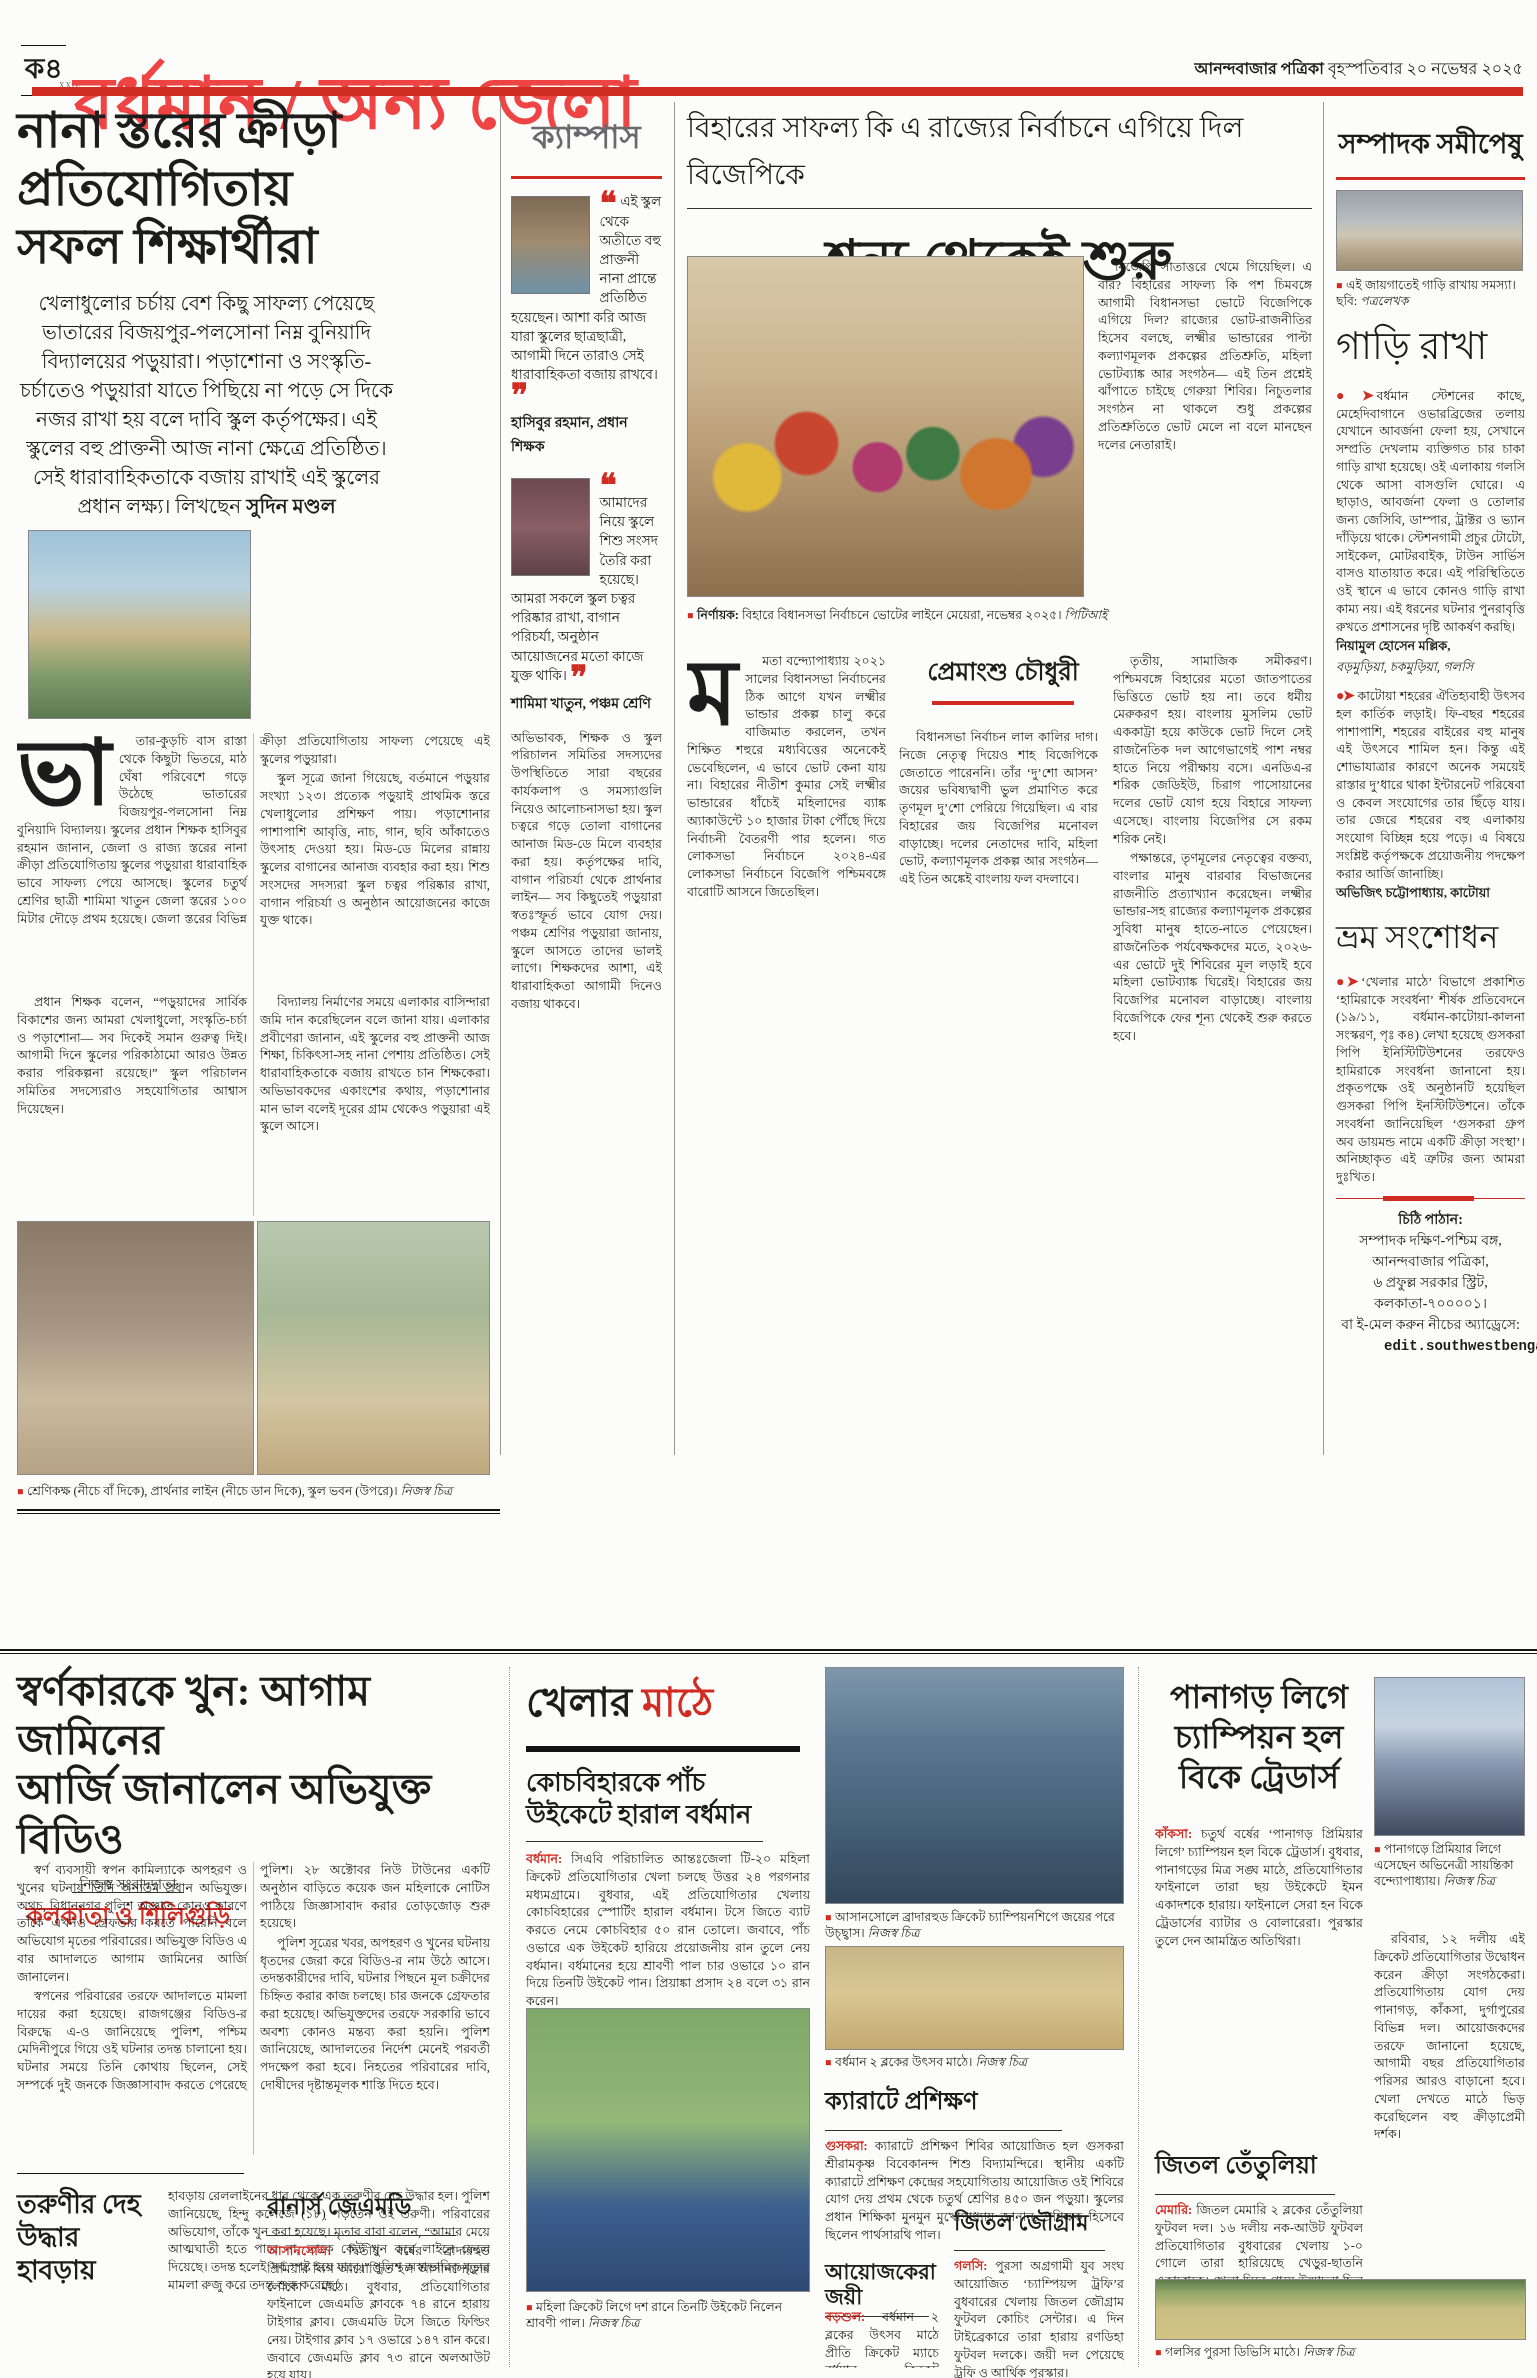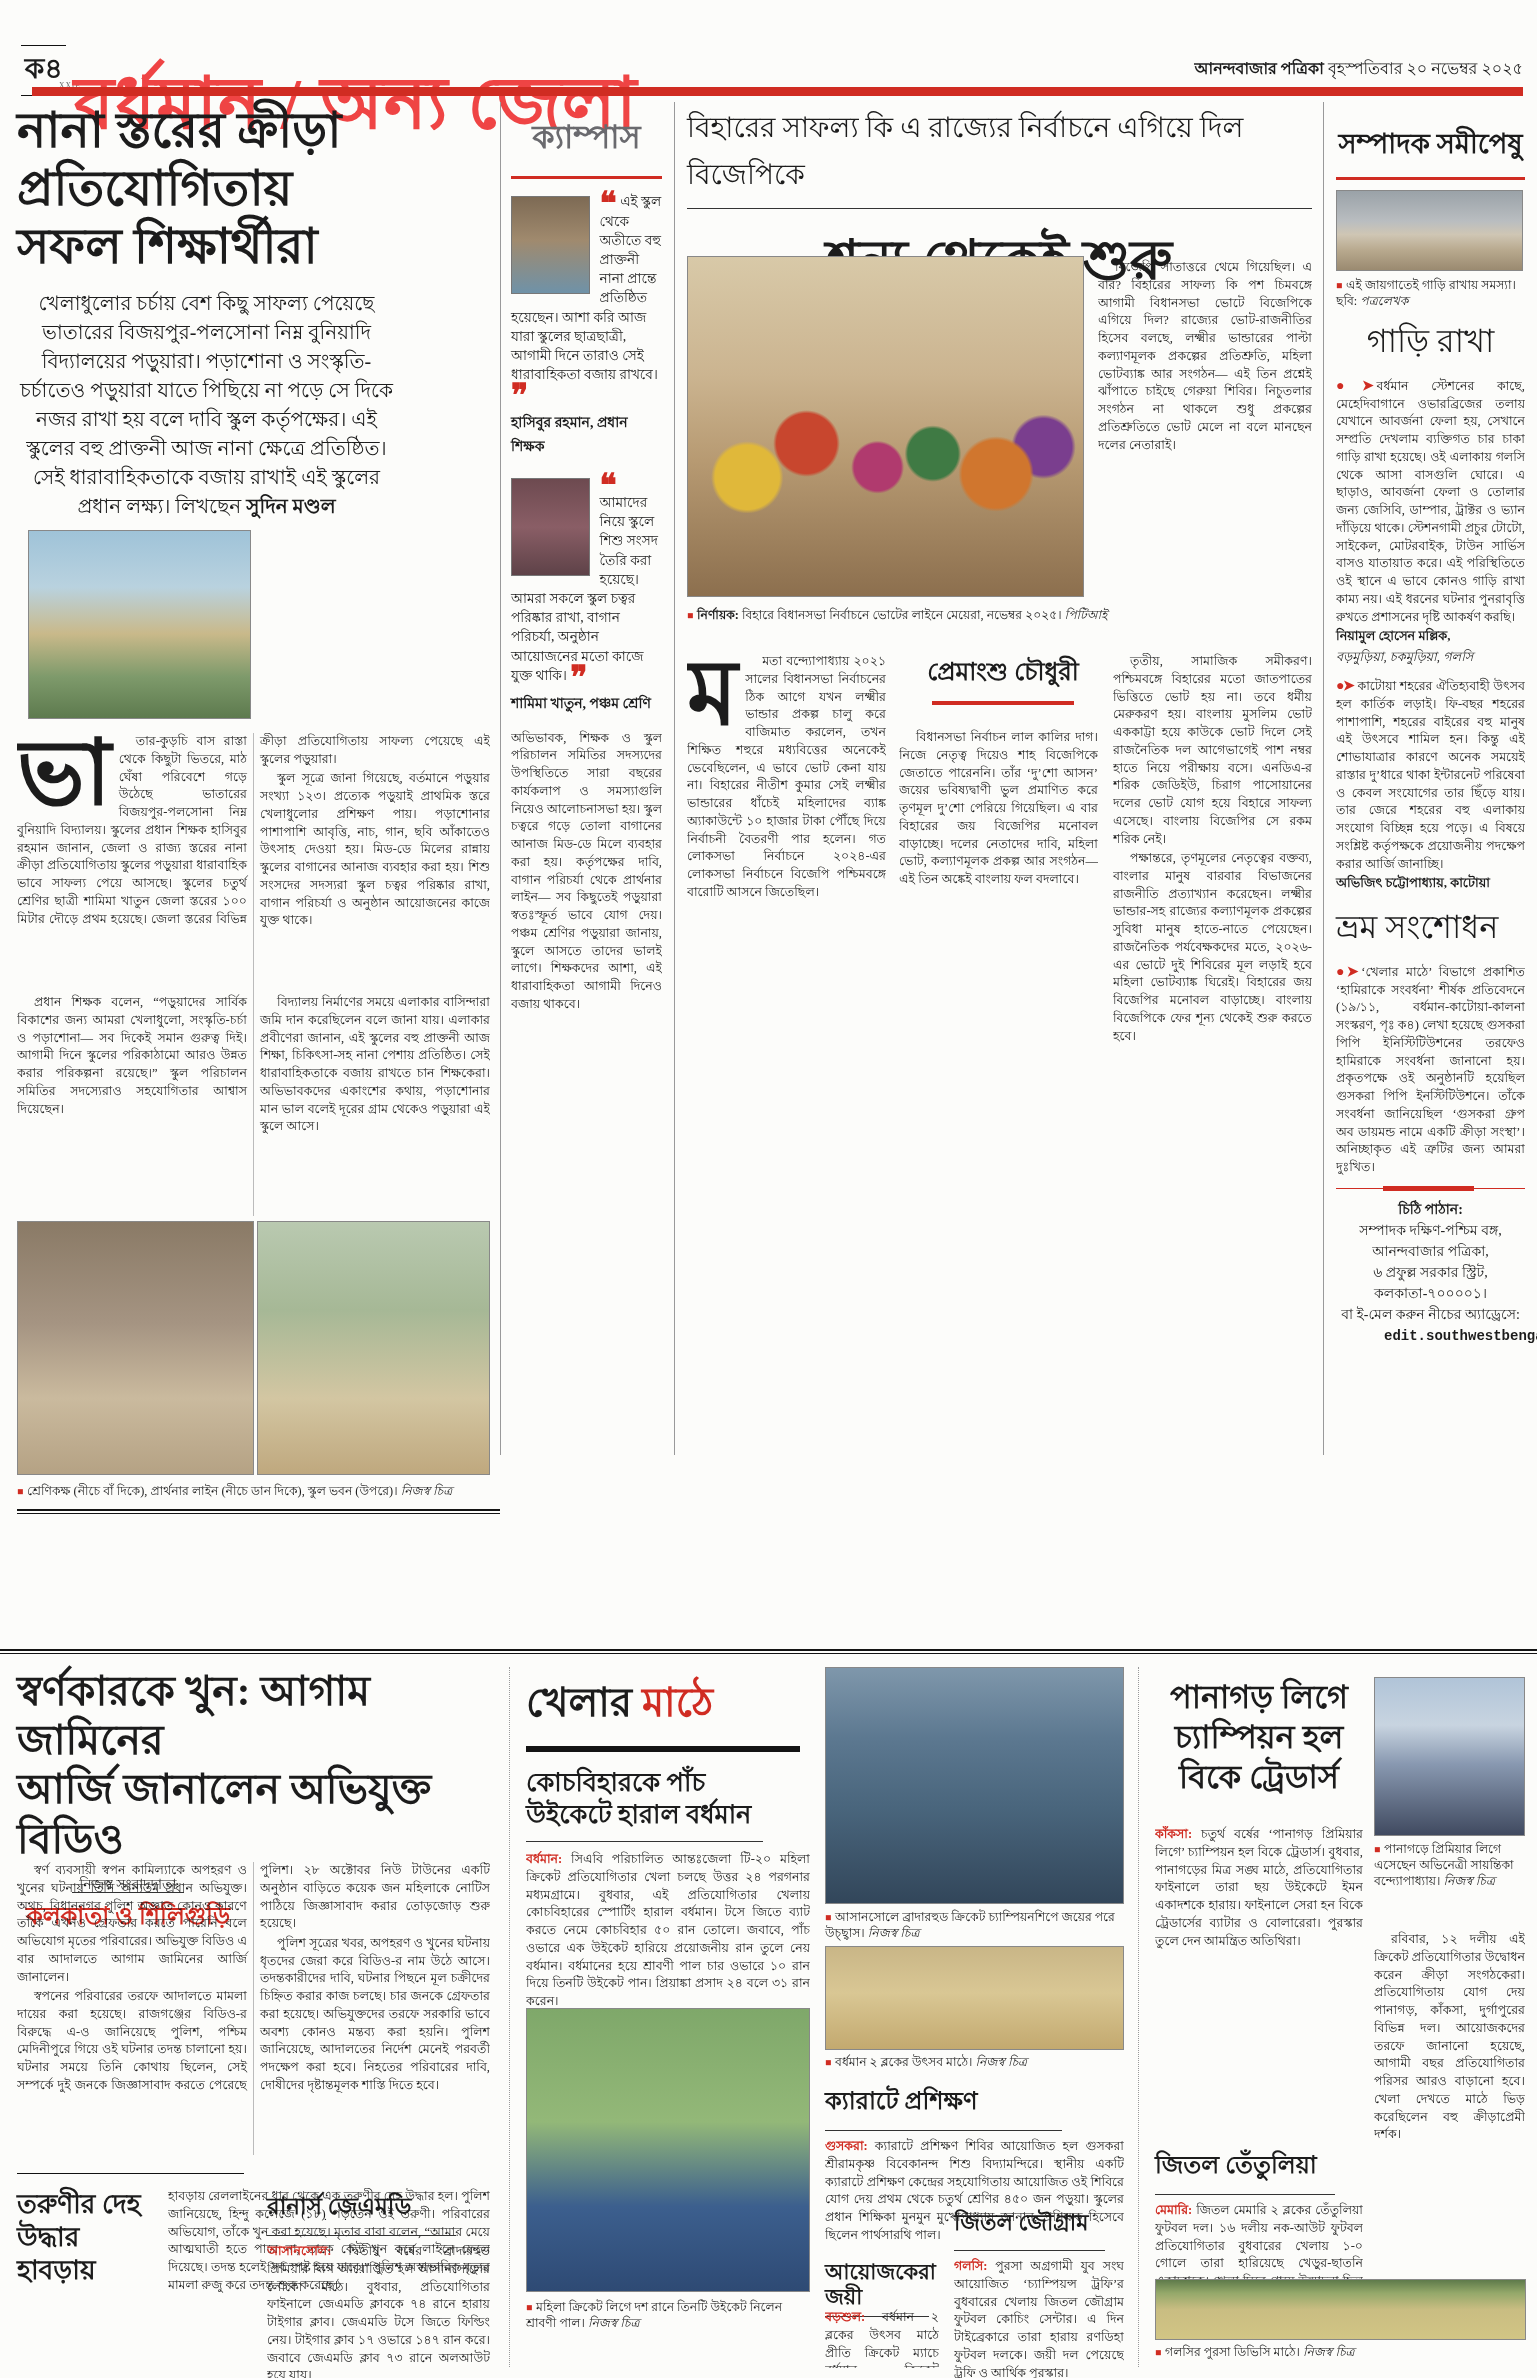--- a/index.html
+++ b/index.html
@@ -154,21 +154,21 @@
   </div>
 
   <div class="vline" style="left:1323px;top:102px;height:1353px;"></div>
   <div style="position:absolute;left:1336px;top:123px;width:189px;">
     <div style="font-size:27.4px;font-weight:bold;text-align:center;">সম্পাদক সমীপেষু</div>
     <div style="height:3.8px;background:#d02c22;margin:7.6px 0 9.5px;"></div>
     <div class="photo ph-bridge" style="position:relative;left:0;top:0;width:187px;height:81px;"></div>
     <div class="caption" style="margin:7.6px 0 5.7px;">
       <span class="sq">■</span><span>এই জায়গাতেই গাড়ি রাখায় সমস্যা। ছবি: </span><i>পত্রলেখক</i>
     </div>
-    <div class="letter-head" style="font-size:32px;text-align:center;">গাড়ি রাখা</div>
+    <div class="letter-head" style="font-size:38px;">গাড়ি রাখা</div>
     <div class="body-text" style="margin-top:5.7px;">
       <span class="bullet">●➤</span><span>বর্ধমান স্টেশনের কাছে, মেহেদিবাগানে ওভারব্রিজের তলায় যেখানে আবর্জনা ফেলা হয়, সেখানে সম্প্রতি দেখলাম ব্যক্তিগত চার চাকা গাড়ি রাখা হয়েছে। ওই এলাকায় গলসি থেকে আসা বাসগুলি ঘোরে। এ ছাড়াও, আবর্জনা ফেলা ও তোলার জন্য জেসিবি, ডাম্পার, ট্রাক্টর ও ভ্যান দাঁড়িয়ে থাকে। স্টেশনগামী প্রচুর টোটো, সাইকেল, মোটরবাইক, টাউন সার্ভিস বাসও যাতায়াত করে। এই পরিস্থিতিতে ওই স্থানে এ ভাবে কোনও গাড়ি রাখা কাম্য নয়। এই ধরনের ঘটনার পুনরাবৃত্তি রুখতে প্রশাসনের দৃষ্টি আকর্ষণ করছি।</span>
     </div>
     <div style="font-weight:bold;font-size:12.8px;">নিয়ামুল হোসেন মল্লিক,</div>
     <div style="font-style:italic;font-size:12.8px;margin-bottom:7.6px;">বড়মুড়িয়া, চকমুড়িয়া, গলসি</div>
     <div class="body-text" style="margin-top:5.7px;">
       <span class="bullet">●➤</span><span>কাটোয়া শহরের ঐতিহ্যবাহী উৎসব হল কার্তিক লড়াই। ফি-বছর শহরের পাশাপাশি, শহরের বাইরের বহু মানুষ এই উৎসবে শামিল হন। কিন্তু এই শোভাযাত্রার কারণে অনেক সময়েই রাস্তার দু’ধারে থাকা ইন্টারনেট পরিষেবা ও কেবল সংযোগের তার ছিঁড়ে যায়। তার জেরে শহরের বহু এলাকায় সংযোগ বিচ্ছিন্ন হয়ে পড়ে। এ বিষয়ে সংশ্লিষ্ট কর্তৃপক্ষকে প্রয়োজনীয় পদক্ষেপ করার আর্জি জানাচ্ছি।</span>
     </div>
     <div style="font-weight:bold;font-size:12.8px;margin-bottom:7.6px;">অভিজিৎ চট্টোপাধ্যায়,  কাটোয়া</div>
     <div class="letter-head" style="font-size:32px;">ভ্রম সংশোধন</div>

